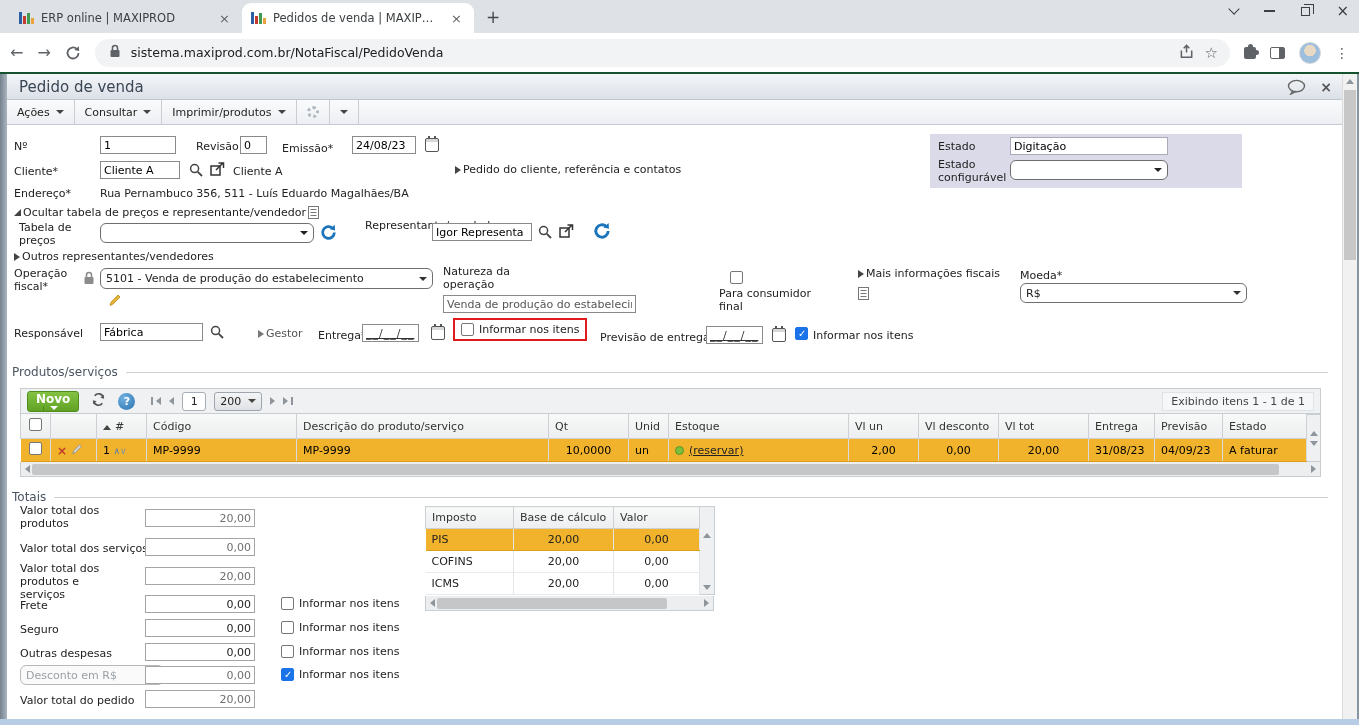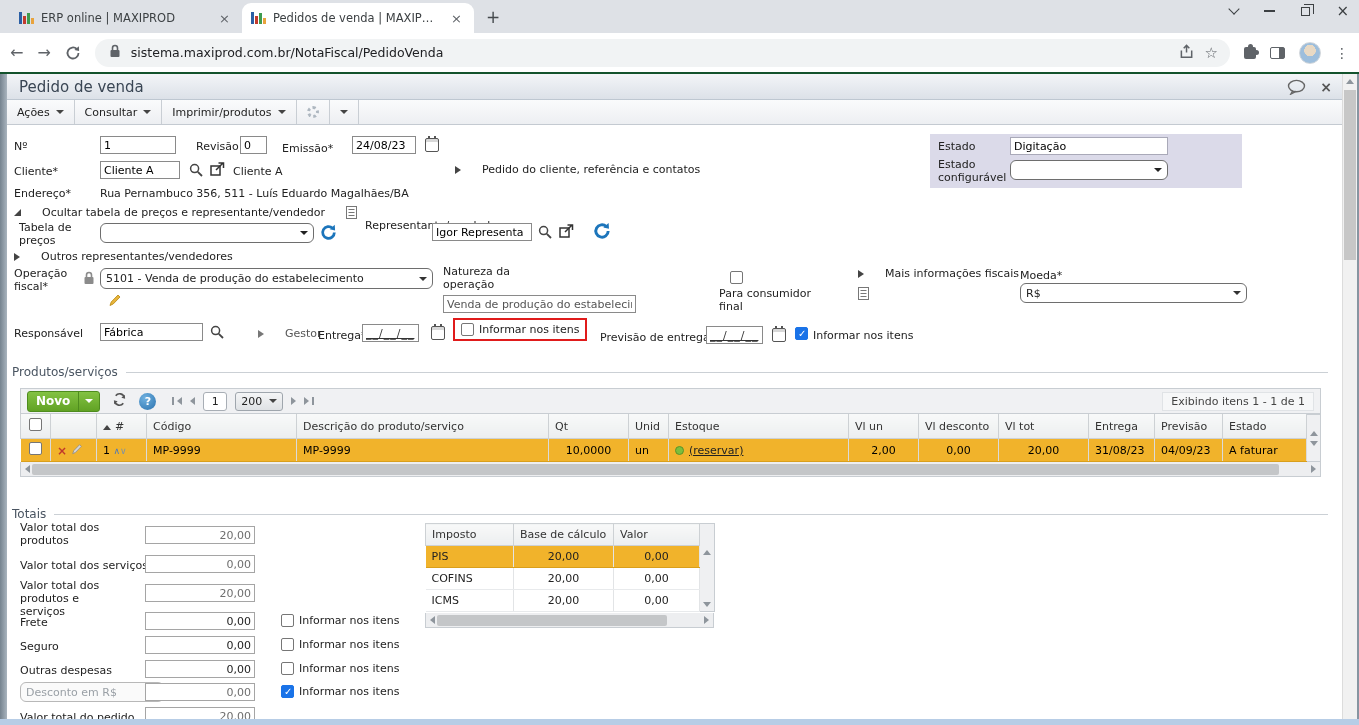--- a/index.html
+++ b/index.html
@@ -56,37 +56,37 @@
   .lbl { position:absolute; color:#222; line-height:1.2; }
   .inp { position:absolute; border:1px solid #8A8A8A; height:18px; font-size:11px; padding:0 3px; font-family:inherit; color:#000; background:#fff; }
   .inp.gray { text-align:right; color:#6E6E6E; border-color:#A5A5A5; }
   .inp.date { color:#333; letter-spacing:1px;text-decoration:underline; }
   .fsel { position:absolute; border:1px solid #6E6E6E; height:20px; background:#fff; display:flex; align-items:center; justify-content:space-between; padding:0 5px; font-size:11px; border-radius:6px; }
   .fsel .caret { border-top-color:#222; }
   .fsel.disabled { color:#9AA0A6; border-color:#B8B8B8; background:#FAFAFA; }
   .cb { width:13px; height:13px; border:1px solid #767676; background:#fff; display:inline-block; border-radius:2px; position:relative; flex:none; }
   .cb.checked { background:#1A73E8; border-color:#1A73E8; }
   .cb.checked::after { content:"✓"; color:#fff; font-size:10px; font-weight:bold; position:absolute; left:2px; top:0px; }
-  .disc { display:inline-flex; align-items:center; gap:21px; position:absolute; }
+  .disc { display:inline-flex; align-items:center; gap:2px; position:absolute; }
   .t-exp { width:0; height:0; border-bottom:7px solid #444; border-left:7px solid transparent; display:inline-block; }
   .t-col { width:0; height:0; border-top:4px solid transparent; border-bottom:4px solid transparent; border-left:6px solid #444; display:inline-block; }
   .cal { position:absolute; width:14px; height:14px; border:1px solid #555; border-radius:2px; background:#fff; box-shadow: inset 0 3px 0 #D8D8D8; }
   .cal::before { content:""; position:absolute; top:-3px; left:2px; width:2px; height:3px; background:#555; }
   .cal::after { content:""; position:absolute; top:-3px; right:2px; width:2px; height:3px; background:#555; }
   .estadopanel { position:absolute; background:#DBDAE9; }
   .redbox { position:absolute; border:2px solid #E01B1B; display:flex; align-items:center; gap:5px; padding:3px 6px; background:#fff; }
   .ckrow { display:flex; align-items:center; gap:5px; }
   
   .group-h { display:flex; align-items:center; gap:8px; margin-left:5px; }
   .group-h .gtitle { color:#4A5562; font-size:12px; }
   .group-h .gline { flex:1; border-top:1px solid #CBD0D5; margin-right:14px; }
   
   .gridwrap { margin-left:13px; width:1301px; }
   .gtoolbar { height:26px; background:#F0F1F3; border:1px solid #C8CDD2; display:flex; align-items:center; gap:8px; padding:0 6px; }
-  .novobtn { height:21px; background:linear-gradient(#83C243,#61A224); border:1px solid #4E8C1E; border-radius:3px; color:#fff; font-weight:bold; font-size:12px; display:flex; align-items:center; }
+  .novobtn { height:21px; background:linear-gradient(#83C243,#61A224); border:1px solid #4E8C1E; border-radius:3px; color:#fff; font-weight:bold; font-size:12px; display:flex; align-items:center;flex-direction:column; }
   .novobtn .nlabel { padding:0 8px; }
   .novobtn .narrow { border-left:1px solid #4E8C1E; padding:0 6px; display:flex; align-items:center; height:100%; }
   .novobtn .caret { border-top-color:#fff; }
   .helpic { width:17px; height:17px; border-radius:50%; background:radial-gradient(circle at 35% 30%, #6FB1E0, #2B72AE); color:#fff; font-weight:bold; font-size:11px; text-align:center; line-height:17px; }
   .pgbox { width:24px; height:19px; border:1px solid #A8AEB5; border-radius:3px; background:#fff; text-align:center; line-height:18px; }
   .pgsel { width:48px; height:19px; border:1px solid #9FA6AD; border-radius:3px; background:linear-gradient(#F4F5F6,#DFE2E5); display:flex; align-items:center; justify-content:space-between; padding:0 5px; }
   .pg { display:flex; align-items:center; gap:3px; }
   .pgbar { width:2px; height:8px; background:#8E959C; display:inline-block; }
   .showing { margin-left:auto; color:#444; padding:2px 8px; background:#F6F7F8; border:1px solid #E0E3E6; }
   table.grid { border-collapse:collapse; table-layout:fixed; width:1286px; }
@@ -440,21 +440,21 @@
             <span class="tri-dn"></span>
           </div>
       </div>
       <div class="hscroll">
         <span class="tri-lf" style="margin-left:4px"></span>
         <span class="thumb" style="width:calc(100% - 52px)"></span>
         <span class="tri-rt" style="margin-left:auto;margin-right:4px"></span>
       </div>
     </div>
 
-    <div class="group-h" style="margin-top:30px">
+    <div class="group-h" style="margin-top:13px">
       <span class="gtitle">Totais</span>
         <span class="gline"></span>
     </div>
     <div class="totarea">
       <span class="lbl" style="left:13px;top:0px;width:95px">Valor total dos produtos</span>
       <input class="inp gray" style="left: 138px; top: 5px; width: 110px;" value="20,00">
       <span class="lbl" style="left:13px;top:38px">Valor total dos serviços</span>
       <input class="inp gray" style="left: 138px; top: 34px; width: 110px;" value="0,00">
       <span class="lbl" style="left:13px;top:58px;width:100px">Valor total dos produtos e serviços</span>
       <input class="inp gray" style="left: 138px; top: 63px; width: 110px;" value="20,00">

